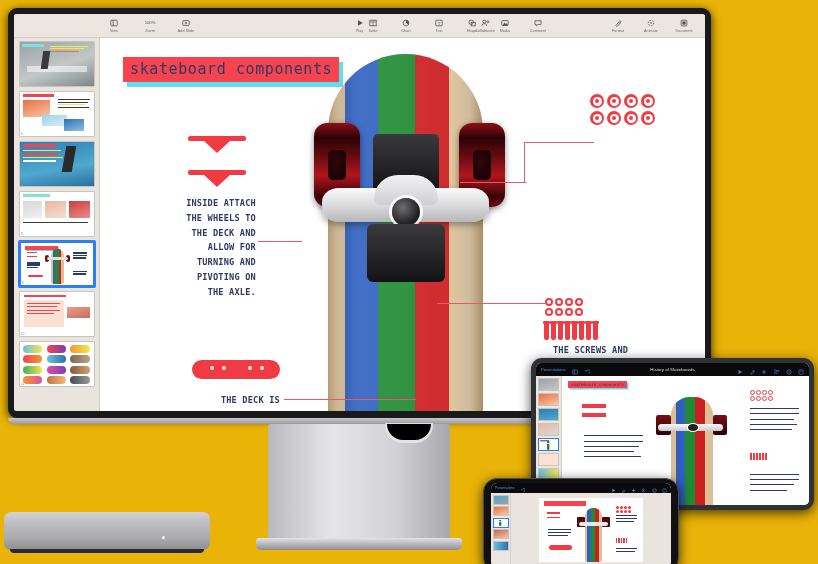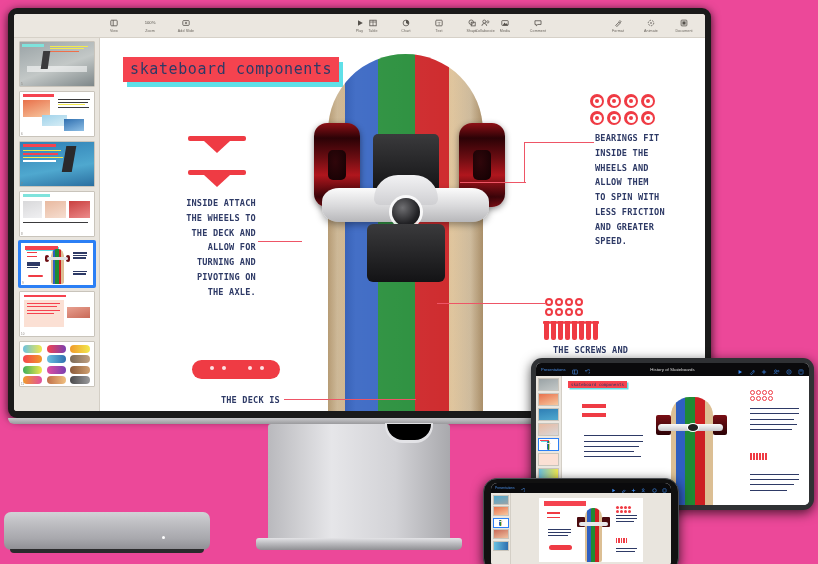--- a/index.html
+++ b/index.html
@@ -2,21 +2,21 @@
 <html><head>
 <meta charset="utf-8">
 <style>
   * { box-sizing: border-box; margin: 0; padding: 0; }
   html, body {
     width: 818px; height: 564px;
     background: #000;
     font-family: "Liberation Sans", sans-serif;
     overflow: hidden;
   }
-  .stage { position: relative; width: 818px; height: 564px; background: #ec4899; }
+  .stage { position: relative; width: 818px; height: 564px; background: #eab308; }
 
   
   .display {
     position: absolute; left: 8px; top: 8px; width: 703px; height: 410px;
     background: #1a1a1a;
     border-radius: 9px;
     padding: 6px 6px 7px 6px;
     box-shadow: 0 2px 10px rgba(0,0,0,.8);
   }
   .screen {
@@ -596,28 +596,20 @@
         <div class="leader" style="left:337px; top:265px; width:108px;"></div>
         <div class="leader" style="left:184px; top:361px; width:132px;"></div>
 
         <div class="callout c-trucks">INSIDE ATTACH
 THE WHEELS TO
 THE DECK AND
 ALLOW FOR
 TURNING AND
 PIVOTING ON
 THE AXLE.</div>
-        <div class="callout c-bearings">BEARINGS FIT
-INSIDE THE
-WHEELS AND
-ALLOW THEM
-TO SPIN WITH
-LESS FRICTION
-AND GREATER
-SPEED.</div>
         <div class="callout c-screws">THE SCREWS AND
 BOLTS ATTACH THE</div>
         <div class="callout c-deck">THE DECK IS
 THE GREATER</div>
       </div>
     </div>
   </div>
 
   <div class="chin"></div>
   <div class="stand-neck"></div>

